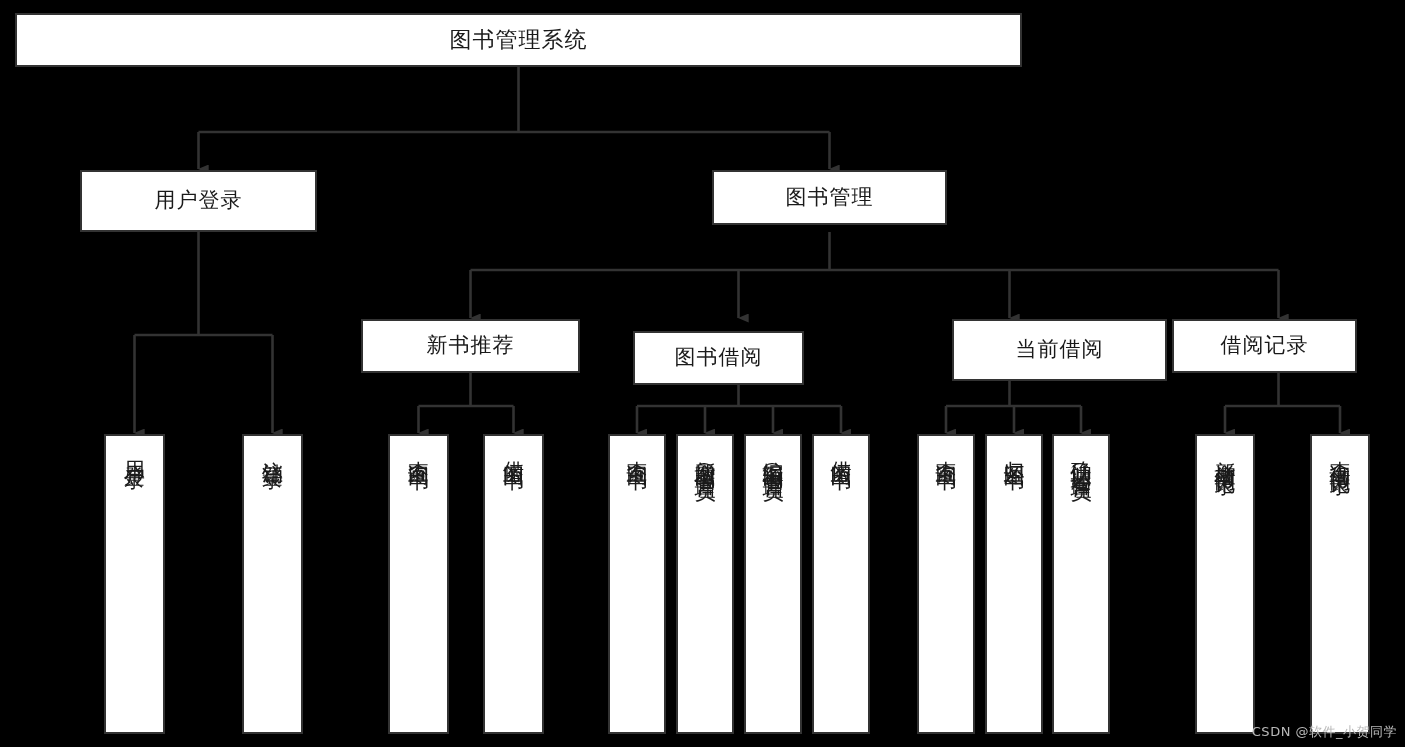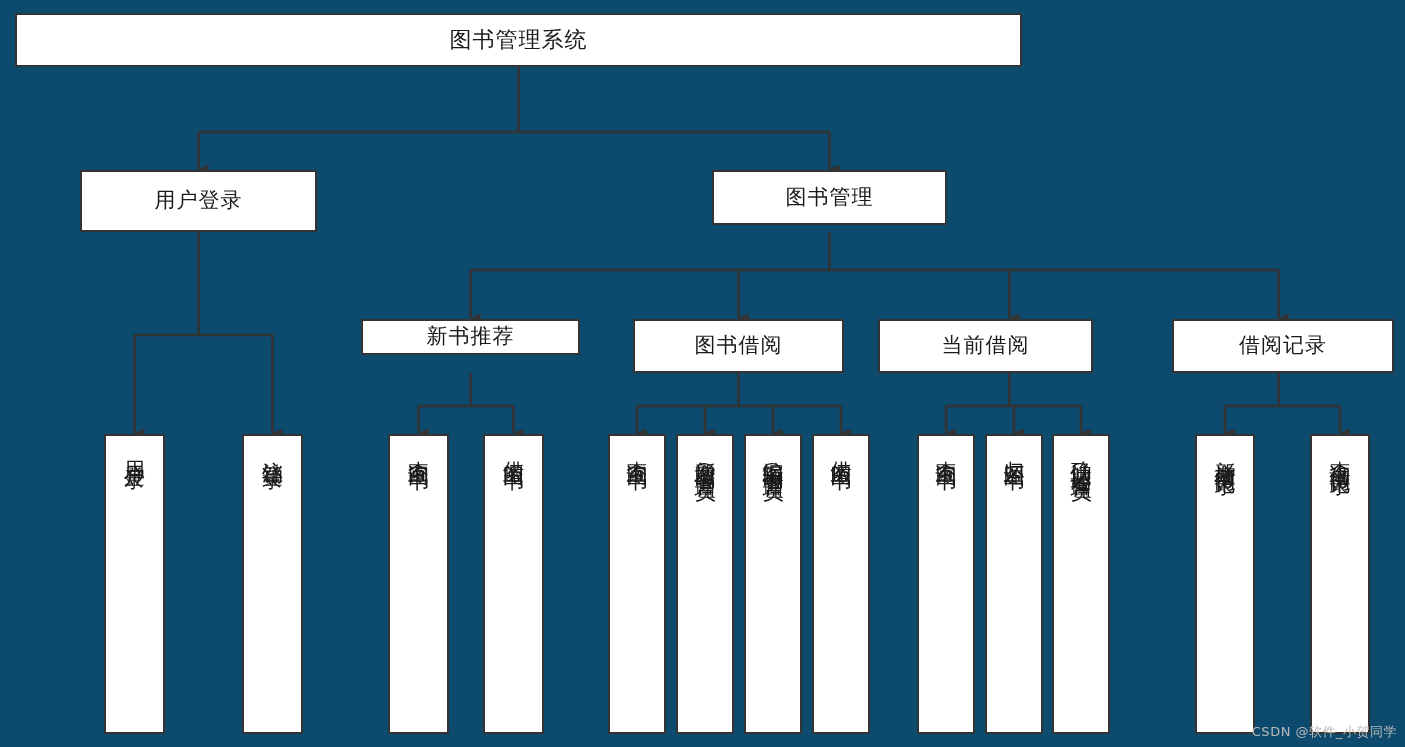--- a/index.html
+++ b/index.html
@@ -8,21 +8,21 @@
     padding: 0;
     background: #ffffff;
   }
   body {
     font-family: "DejaVu Sans", "Liberation Sans", sans-serif;
   }
   #diagram {
     position: relative;
     width: 1405px;
     height: 747px;
-    background: #0c4a6e;
+    background: #000000;
     overflow: hidden;
   }
   #edges {
     position: absolute;
     left: 0;
     top: 0;
     width: 1405px;
     height: 747px;
     pointer-events: none;
   }
@@ -120,30 +120,30 @@
   <div id="nodes-layer">
       <div class="node horiz root" style="left: 15px; top: 13px; width: 1007px; height: 54px;">
         <span>图书管理系统</span>
       </div>
       <div class="node horiz level2" style="left: 80px; top: 170px; width: 237px; height: 62px;">
         <span>用户登录</span>
       </div>
       <div class="node horiz level2" style="left: 712px; top: 170px; width: 235px; height: 55px;">
         <span>图书管理</span>
       </div>
-      <div class="node horiz level3" style="left: 361px; top: 319px; width: 219px; height: 36px;">
+      <div class="node horiz level3" style="left: 361px; top: 319px; width: 219px; height: 54px;">
         <span>新书推荐</span>
       </div>
-      <div class="node horiz level3" style="left: 633px; top: 319px; width: 211px; height: 54px;">
+      <div class="node horiz level3" style="left: 633px; top: 331px; width: 171px; height: 54px;">
         <span>图书借阅</span>
       </div>
-      <div class="node horiz level3" style="left: 878px; top: 319px; width: 215px; height: 54px;">
+      <div class="node horiz level3" style="left: 952px; top: 319px; width: 215px; height: 62px;">
         <span>当前借阅</span>
       </div>
-      <div class="node horiz level3" style="left: 1172px; top: 319px; width: 222px; height: 54px;">
+      <div class="node horiz level3" style="left: 1172px; top: 319px; width: 185px; height: 54px;">
         <span>借阅记录</span>
       </div>
       <div class="node vert leaf" style="left: 104px; top: 434px; width: 61px; height: 300px;">
         <span class="vtext">用户登录</span>
       </div>
       <div class="node vert leaf" style="left: 242px; top: 434px; width: 61px; height: 300px;">
         <span class="vtext">注销登录</span>
       </div>
       <div class="node vert leaf" style="left: 388px; top: 434px; width: 61px; height: 300px;">
         <span class="vtext">查询图书</span>

